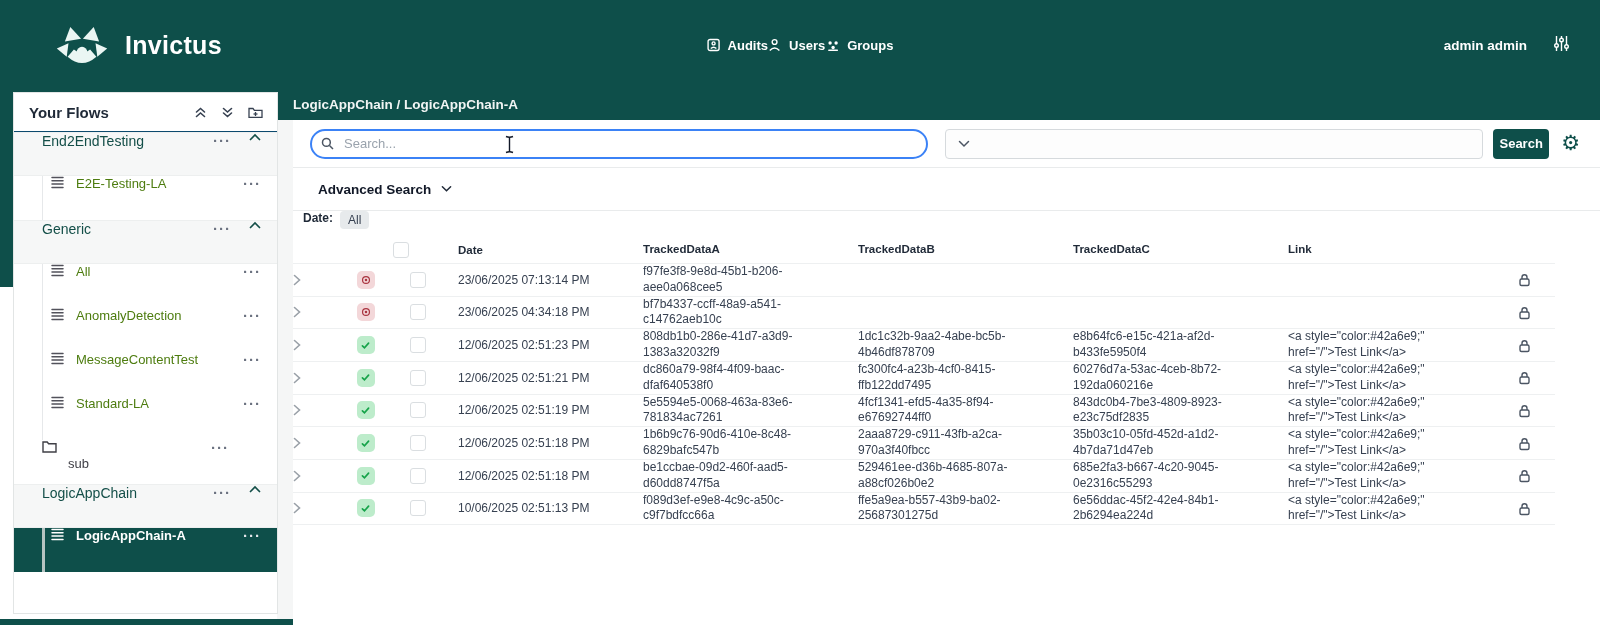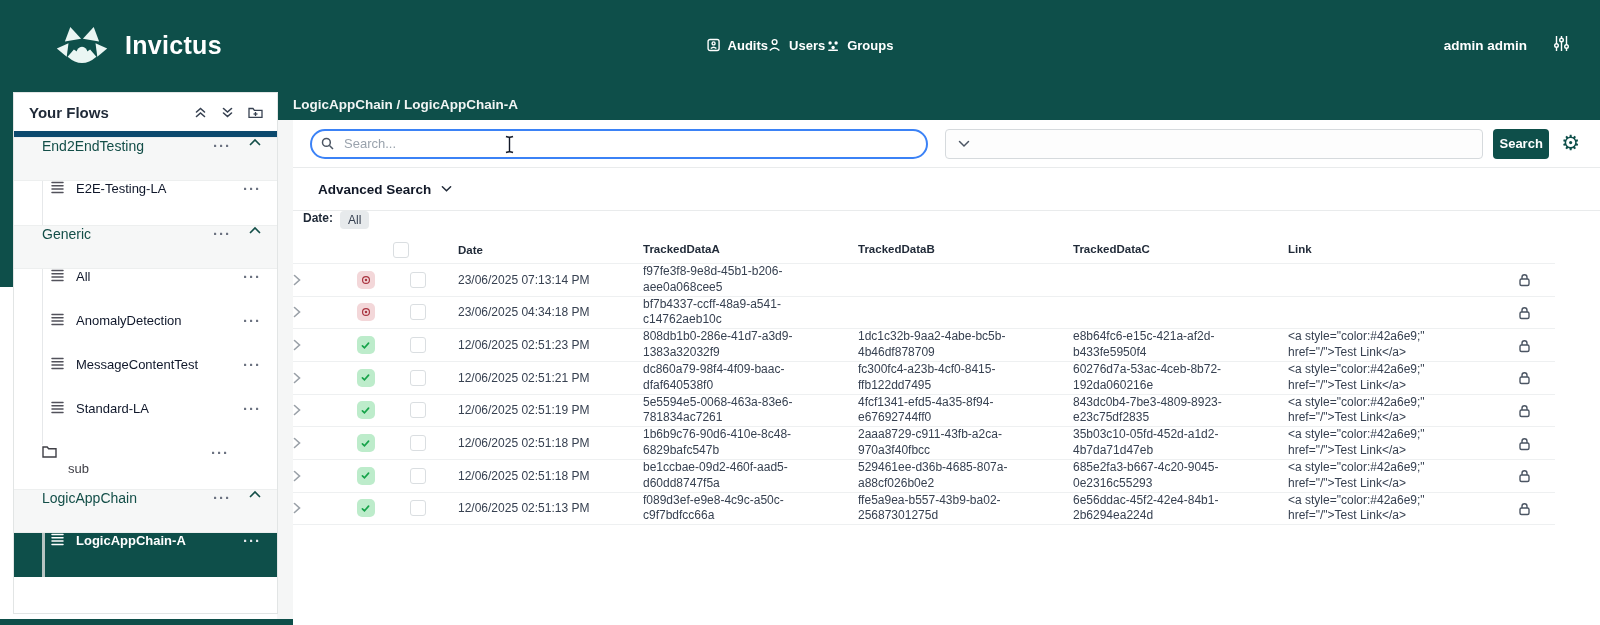--- a/index.html
+++ b/index.html
@@ -24,34 +24,34 @@
   
   .left-sliver{position:absolute;left:0;top:120px;width:13px;height:167px;background:#0E4F4A;}
   .gap-strip{position:absolute;left:277px;top:120px;width:16px;height:505px;background:#f5f6f6;}
   .bottom-strip{position:absolute;left:0;top:619px;width:830px;height:6px;background:#0E4F4A;}
   .scrollbar{position:absolute;right:0;top:120px;width:7px;height:505px;background:#ececec;}
   .scroll-thumb{position:absolute;left:0;top:120px;width:7px;height:62px;background:#0E4F4A;}
 
   
   .sidebar{position:absolute;left:13px;top:92px;width:265px;height:522px;background:#fff;
            border:1px solid #e2e5e5;box-sizing:border-box;z-index:3;}
-  .sb-head{height:38px;display:flex;align-items:center;border-bottom:6px solid #0c4a6e;padding:0 14px 0 15px;}
+  .sb-head{height:38px;display:flex;align-items:center;border-bottom:1px solid #0c4a6e;padding:0 14px 0 15px;}
   .sb-title{font-size:15px;font-weight:bold;color:#1f2937;flex:1;}
   .sb-head-icons{display:flex;align-items:center;gap:14px;color:#374151;}
   .sb-head-icons span{cursor:pointer;display:flex;}
   .tree-item{height:44px;display:flex;position:relative;background:#fff;box-sizing:border-box;}
   .tree-item.section{padding-left:28px;background:#f6f7f7;border-top:1px solid #edefef;border-bottom:1px solid #edefef;cursor:pointer;}
   .section .sec-label{font-size:14px;color:#134E48;flex:1;}
   .dots{color:#6b7280;font-size:15px;font-weight:bold;letter-spacing:1px;cursor:pointer;line-height:1;}
   .section .dots{margin-right:18px;}
   .section .chev{margin-right:16px;display:flex;cursor:pointer;}
   .tree-item.flow{padding-left:36px;cursor:pointer;}
   .flow .guide{position:absolute;left:28px;top:0;bottom:0;width:1px;background:#e6e8ea;}
   .flow .f-icon{display:flex;margin-right:11px;}
-  .flow .label{font-size:13px;color:#0f172a;font-weight:500;flex:1;}
+  .flow .label{font-size:13px;color:#4d7c0f;font-weight:500;flex:1;}
   .flow .dots{margin-right:16px;}
   .tree-item.folder{padding-left:28px;cursor:pointer;}
   .folder .f-icon{display:flex;margin-right:11px;}
   .folder .label{font-size:13px;color:#3f3f46;font-weight:500;flex:1;margin-top:16px;}
   .folder .dots{margin-right:48px;}
   .flow.selected{background:#0E4F4A;}
   .flow.selected .label{color:#fff;font-weight:600;}
   .flow.selected .guide{width:3px;background:#b6c4c2;}
   .flow.selected .dots{color:#e5e7eb;}
   .flow.selected .f-icon svg *{stroke:#fff;}
@@ -615,21 +615,21 @@
       </svg>
               </span>
     </td>
     <td class="td-status"><span class="status-badge success">
       <svg class="ic-check" width="11" height="11" viewBox="0 0 16 16" fill="none" stroke="#16a34a" stroke-width="2.4" stroke-linecap="round">
         <path d="M3.5 8.5 6.5 11.5 12.5 4.5"></path>
       </svg>
       </span>
     </td>
     <td class="td-cb"><span class="cb"></span></td>
-    <td class="td-date">12/06/2025 02:51:13 PM</td>
+    <td class="td-date">10/06/2025 02:51:13 PM</td>
     <td class="td-data">f089d3ef-e9e8-4c9c-a50c-c9f7bdfcc66a</td>
     <td class="td-data">ffe5a9ea-b557-43b9-ba02-25687301275d</td>
     <td class="td-data">6e56ddac-45f2-42e4-84b1-2b6294ea224d</td>
     <td class="td-link">&lt;a style="color:#42a6e9;" href="/"&gt;Test Link&lt;/a&gt;</td>
     <td class="td-lock"><span>
       <svg width="13" height="14" viewBox="0 0 13 14" fill="none" stroke="#4b5563" stroke-width="1.4">
         <rect x="2" y="6" width="9" height="6.5" rx="1.5"></rect>
                   <path d="M4 6 V4.2 a2.5 2.5 0 0 1 5 0 V6"></path>
       </svg>
               </span>

